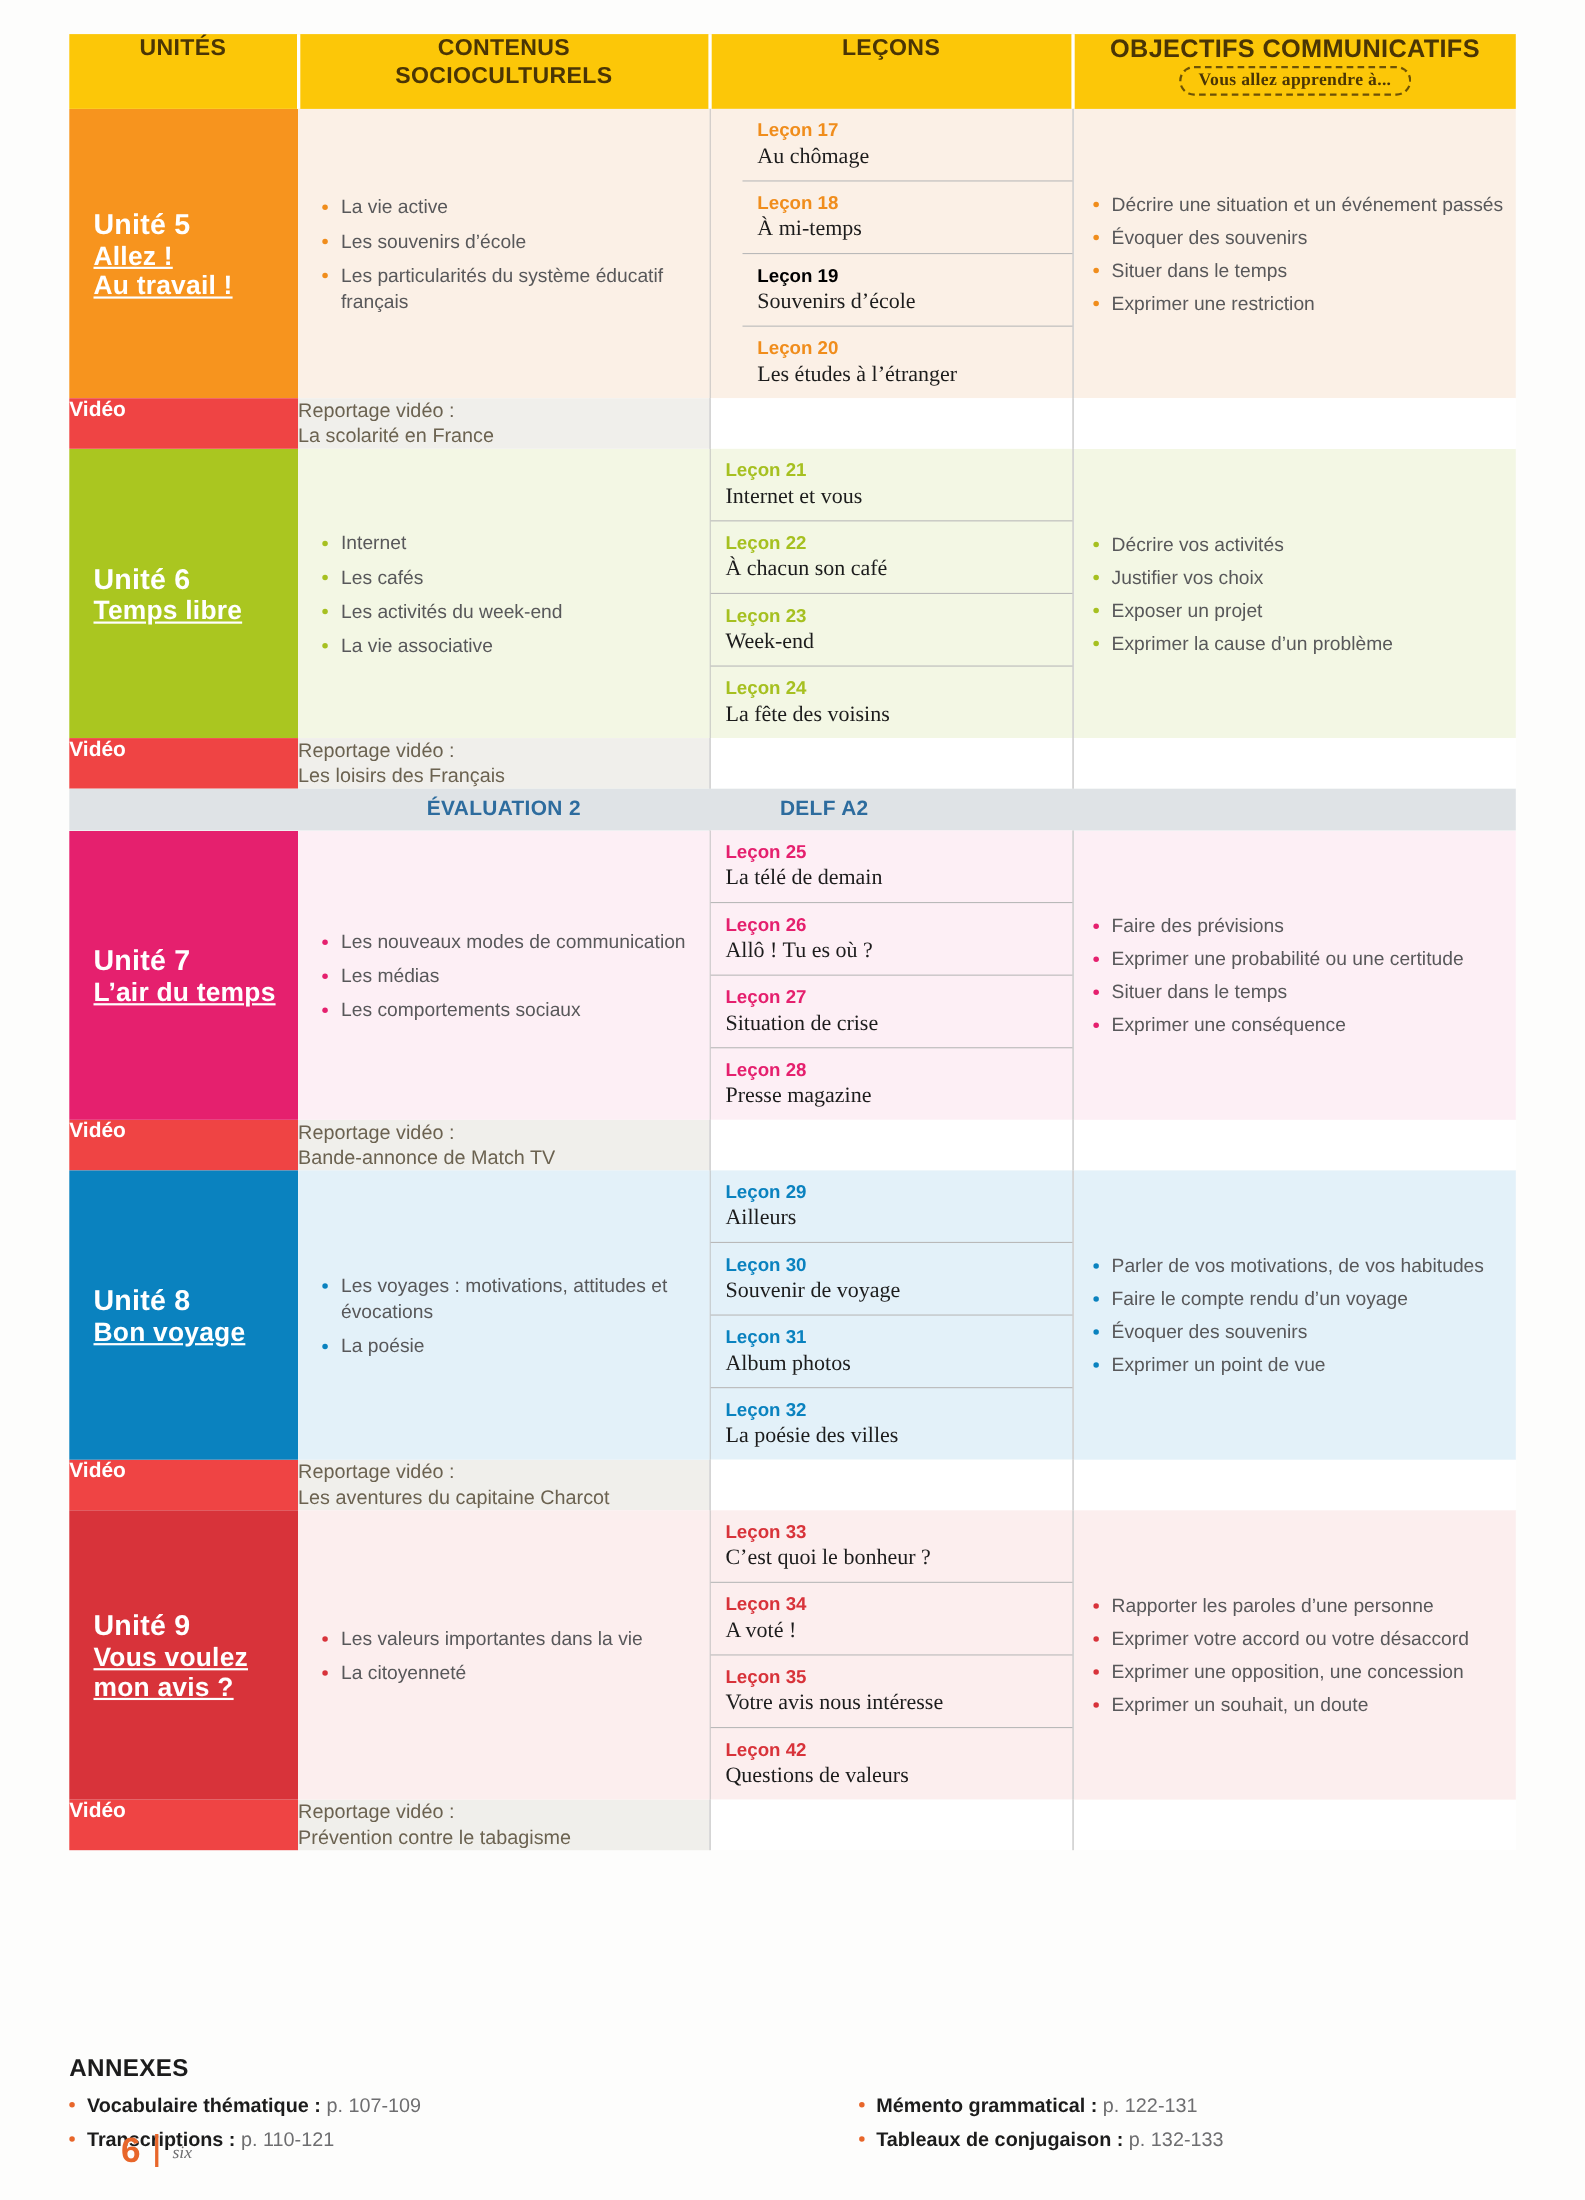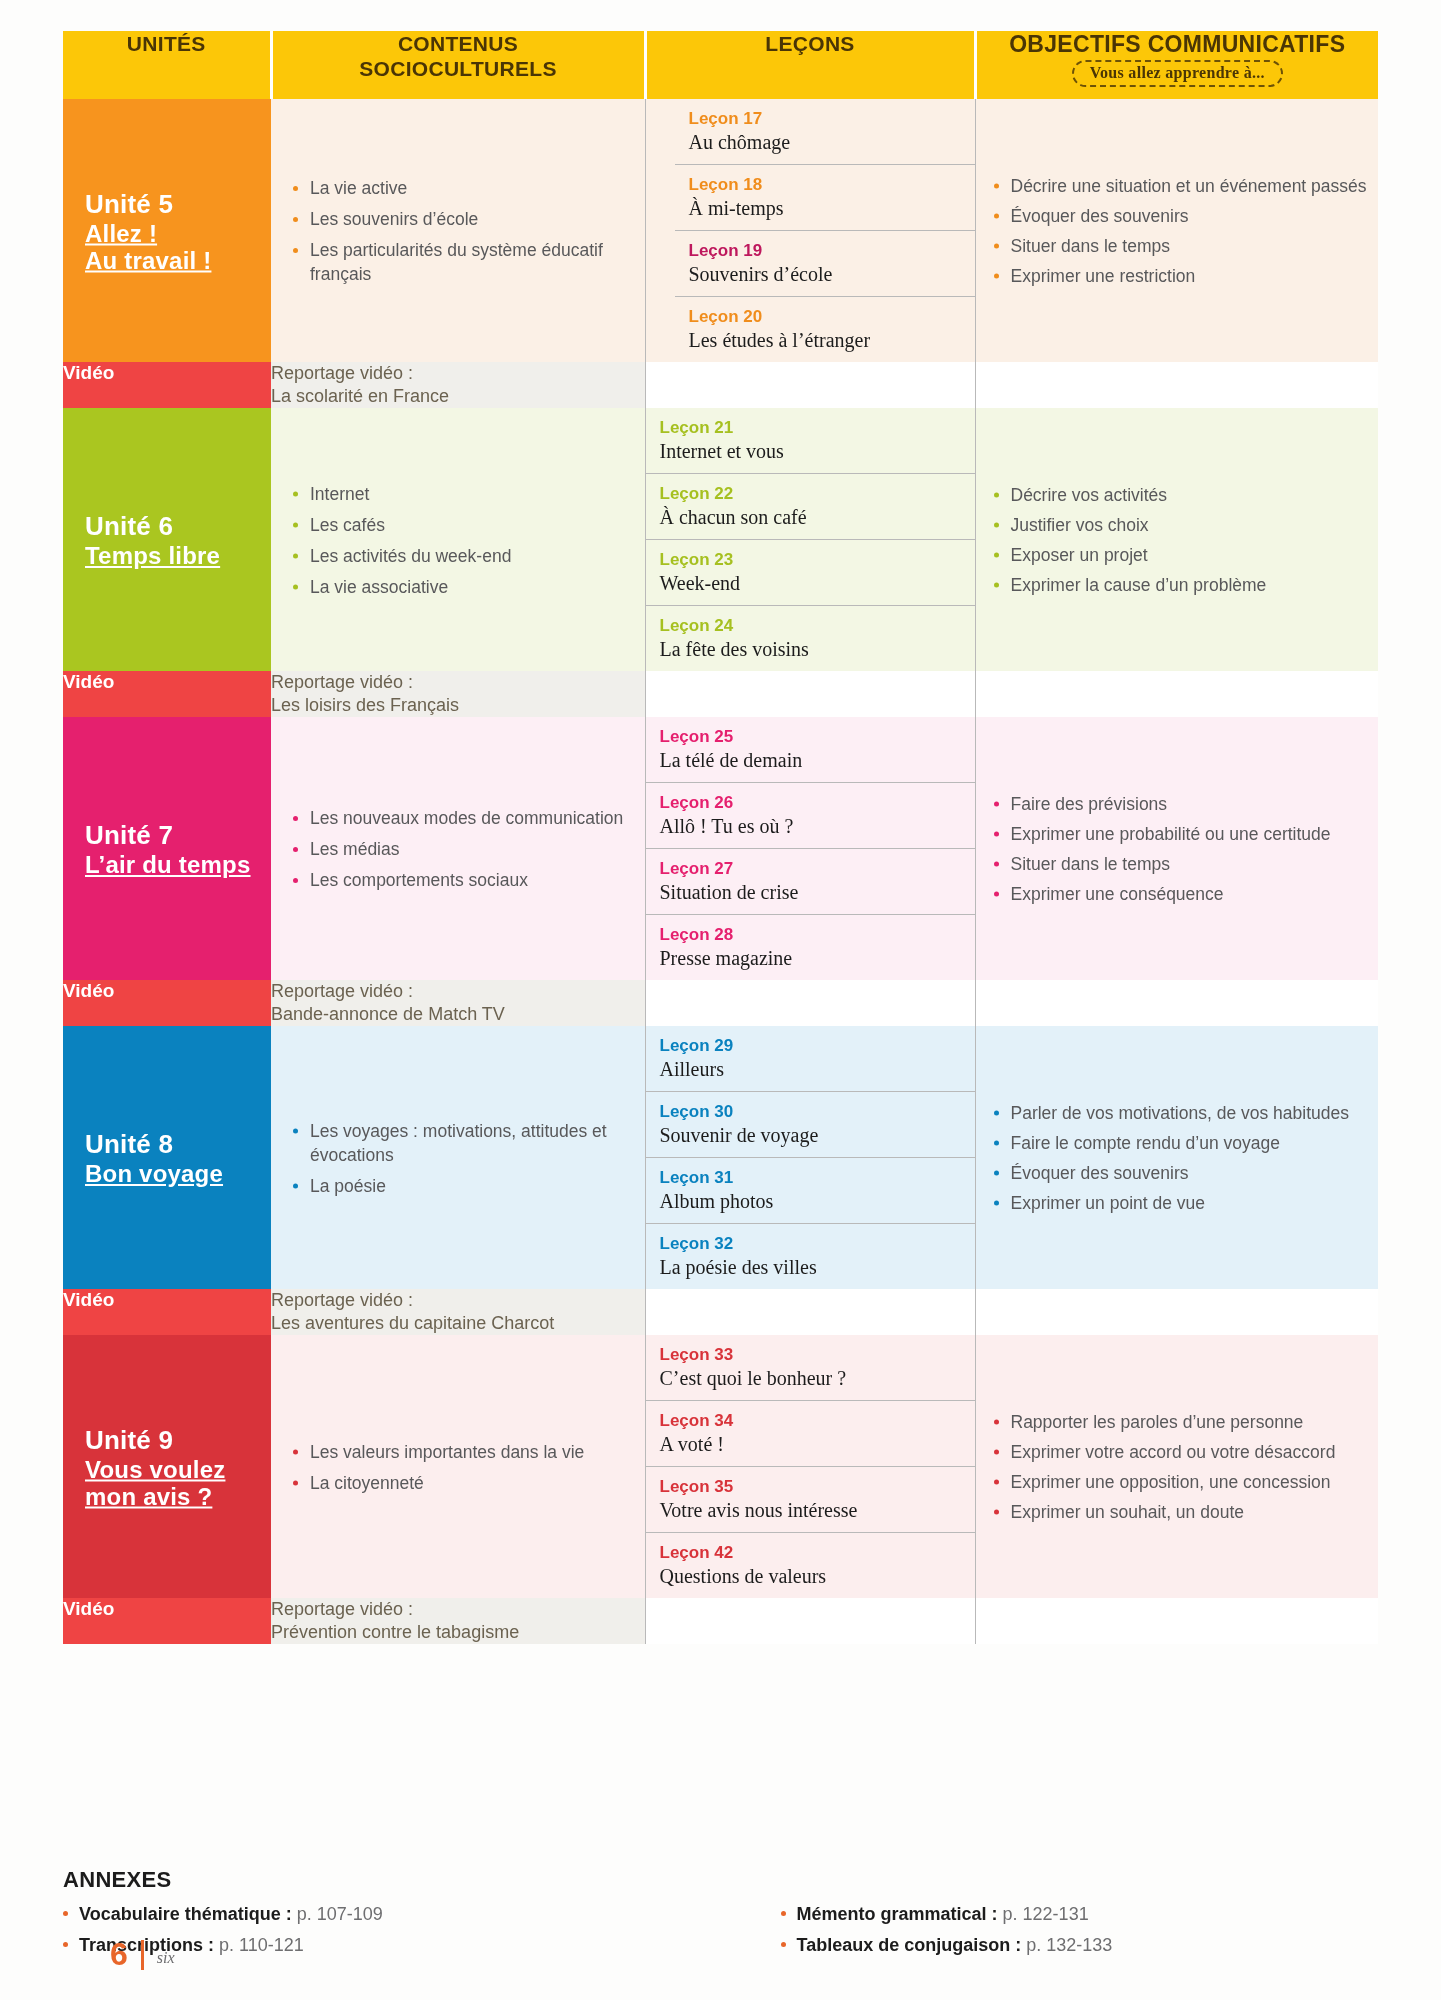--- a/index.html
+++ b/index.html
@@ -208,21 +208,21 @@
           <td class="lesson-cell" style="background: rgb(251, 240, 230); border-left: 1px solid rgb(185, 185, 185); border-right: 1px solid rgb(185, 185, 185); padding-left: 29px;">
             <div class="lesson-box">
               <div class="lesson-num" style="color:#f08d1c">Leçon 17</div>
               <div class="lesson-name">Au chômage</div>
             </div>
             <div class="lesson-box">
               <div class="lesson-num" style="color:#f08d1c">Leçon 18</div>
               <div class="lesson-name">À mi-temps</div>
             </div>
             <div class="lesson-box">
-              <div class="lesson-num" style="color:#be185d">Leçon 19</div>
+              <div class="lesson-num" style="color:#000000">Leçon 19</div>
               <div class="lesson-name">Souvenirs d’école</div>
             </div>
             <div class="lesson-box">
               <div class="lesson-num" style="color:#f08d1c">Leçon 20</div>
               <div class="lesson-name">Les études à l’étranger</div>
             </div>
           </td>
           <td class="obj-cell" style="background: rgb(251, 240, 230);">
             <div class="obj-inner">
               <ul class="objs">
@@ -290,20 +290,29 @@
           </td>
         </tr>
         <tr>
           <td class="video-label">Vidéo</td>
           <td class="video-text" style="background:#f0efeb" colspan="1">
             <div>Reportage vidéo :</div>
             <div>Les loisirs des Français</div>
           </td>
           <td class="video-blank" style="background:#ffffff;border-left:1px solid #b9b9b9;border-right:1px solid #b9b9b9"></td>
           <td class="video-blank" style="background:#ffffff"></td>
+        </tr>
+        <tr class="eval-row">
+          <td colspan="4">
+            <div class="eval-inner">
+              <div style="width:208px"></div>
+              <div class="eval-title">ÉVALUATION 2</div>
+              <div class="eval-delf">DELF A2</div>
+            </div>
+          </td>
         </tr>
         <tr>
           <td class="unit-cell" style="background: rgb(229, 32, 110);">
             <div class="unit-inner">
               <div class="unit-title">Unité 7</div>
               <div class="unit-sub">L’air du temps</div>
             </div>
           </td>
           <td class="content-cell" style="background: rgb(253, 239, 245);">
             <div class="content-inner">

